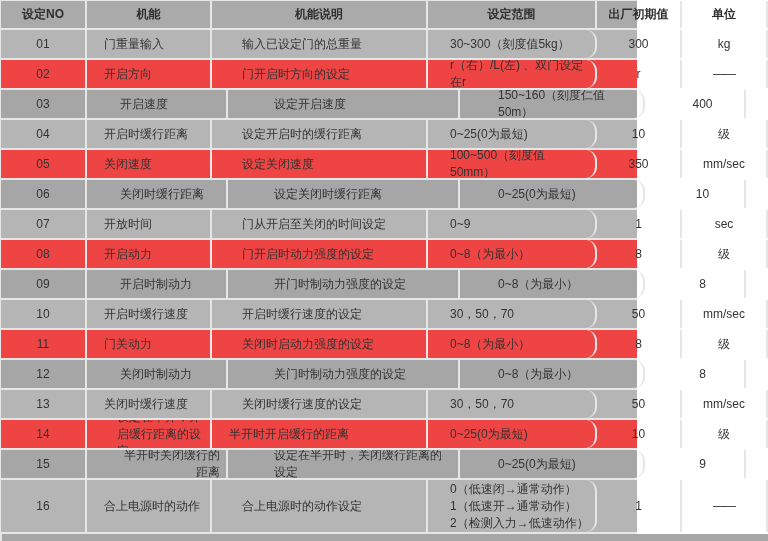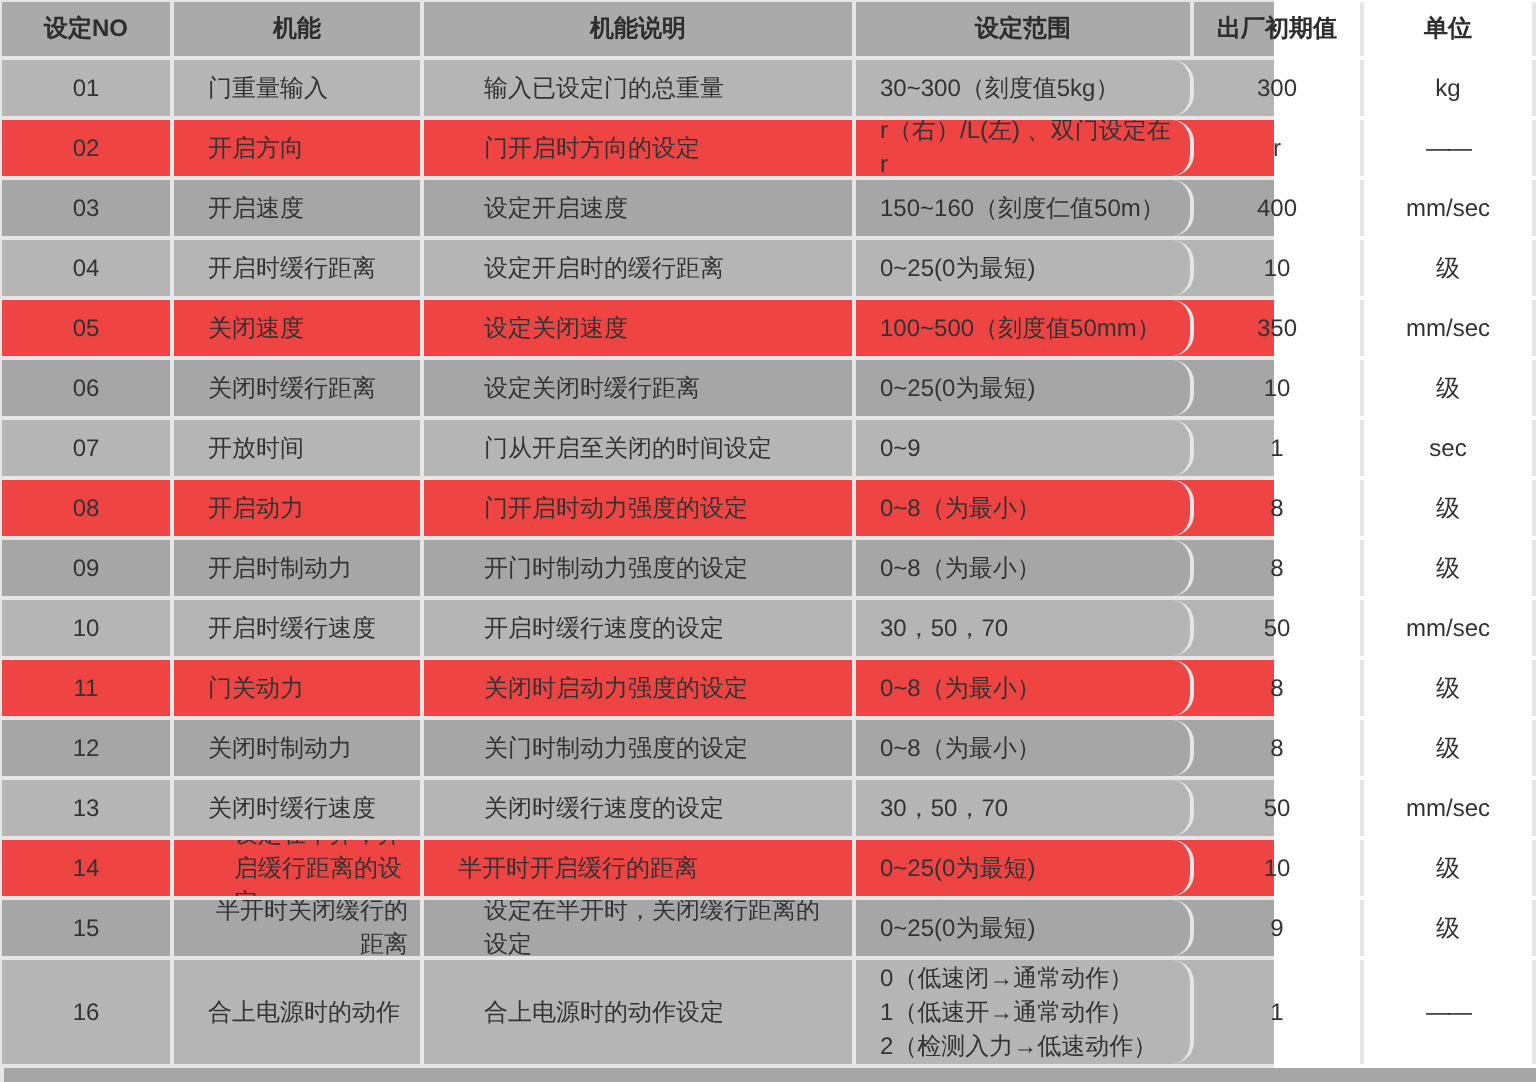--- a/index.html
+++ b/index.html
@@ -23,35 +23,35 @@
   }
   .row.header {
     background: #aaaaaa;
     font-weight: bold;
     color: #2e2e2e;
     border-top: 1px solid #e6e6e6;
   }
   .row.tall { height: 54px; }
   .shade-m { background: #b5b5b5; }
   .shade-l { background: #ef4444; }
-  .shade-d { background: #a6a6a6; }
+  .shade-d { background: #a6a6a6; gap: 16px; }
   .c {
     display: flex;
     align-items: center;
     border-right: 2px solid #e6e6e6;
     box-sizing: border-box;
     padding: 0 6px;
     overflow: hidden;
     white-space: pre-line;
     line-height: 17px;
   }
   .c.center { justify-content: center; padding: 0 2px; }
   .c.fn   { padding-left: 17px; text-align: right; }
   .c.desc { padding-left: 30px; }
-  .c.rng  { padding-left: 12px; border-radius: 11px; }
+  .c.rng  { padding-left: 22px; border-radius: 11px; }
   .dash { letter-spacing: -1px; }
   .bottom-sliver {
     width: 768px; height: 7px;
     background: #a6a6a6;
     border-left: 1px solid #e6e6e6;
     box-sizing: border-box;
   }
 </style>
 </head>
 <body>

